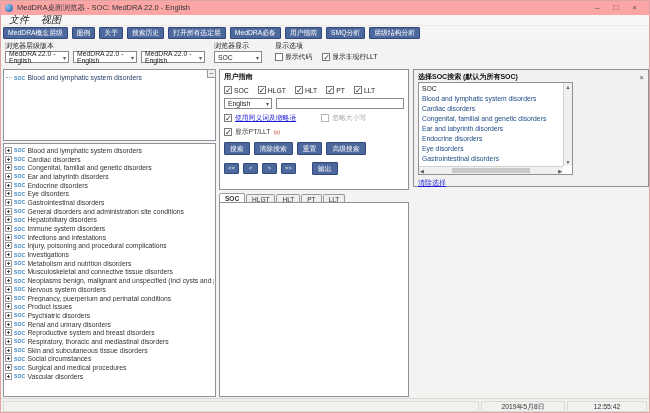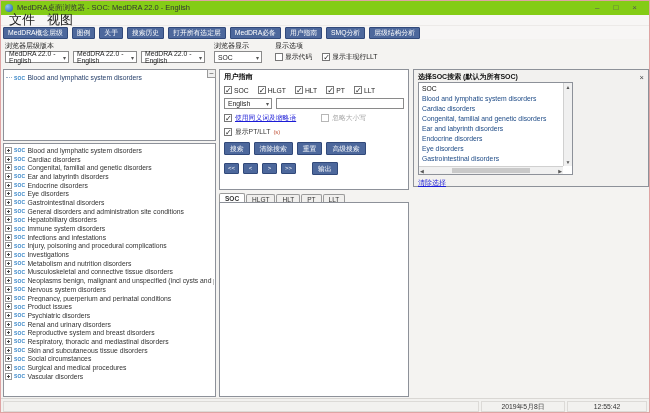--- a/index.html
+++ b/index.html
@@ -1,32 +1,32 @@
 <!DOCTYPE html>
 <html><head>
 <meta charset="utf-8">
 <style>
   * { margin:0; padding:0; box-sizing:border-box; font-family:"Liberation Sans", sans-serif; }
   html,body { background:#fff; }
   .window { position:relative; width:650px; height:413px; background:#f4f3f1;
             border:1px solid #dfa3a3; overflow:hidden; }
 
   
-  .titlebar { position:absolute; left:0; top:0; width:100%; height:14px; background:#84cc16;
+  .titlebar { position:absolute; left:0; top:0; width:100%; height:14px; background:#fca5a5;
               display:flex; align-items:center; padding:0 4px; }
   .app-icon { width:8px; height:8px; border-radius:50%;
               background:radial-gradient(circle at 30% 30%, #8ec4ee, #1f5fa8); margin-right:4px; flex:0 0 auto; }
   .title-text { font-size:7.5px; color:#333; white-space:nowrap; }
   .win-controls { margin-left:auto; display:flex; gap:14px; padding-right:8px; }
   .win-btn { font-size:8px; color:#555; line-height:10px; cursor:default; }
 
   
   .menubar { position:absolute; left:0; top:14px; width:100%; height:11px; background:#f7f6f5;
              display:flex; align-items:center; gap:12px; padding-left:8px; border-bottom:1px solid #eceae8; }
-  .menu-item { font-size:13px; color:#222; }
+  .menu-item { font-size:10px; color:#222;font-style:italic; }
 
   
   .toolbar { position:absolute; left:0; top:25px; width:100%; height:13px; background:#f7f6f5;
              display:flex; align-items:center; gap:4px; padding-left:2px; }
   .tbtn { background:#4d689c; color:#fff; border:1px solid #31497a; font-size:6.8px;
           line-height:8px; padding:1px 4px; white-space:nowrap; border-radius:1px; }
 
   
   .optrow { position:absolute; left:0; top:38px; width:100%; height:28px; }
   .grp-label { position:absolute; top:2px; font-size:7px; color:#222; }

